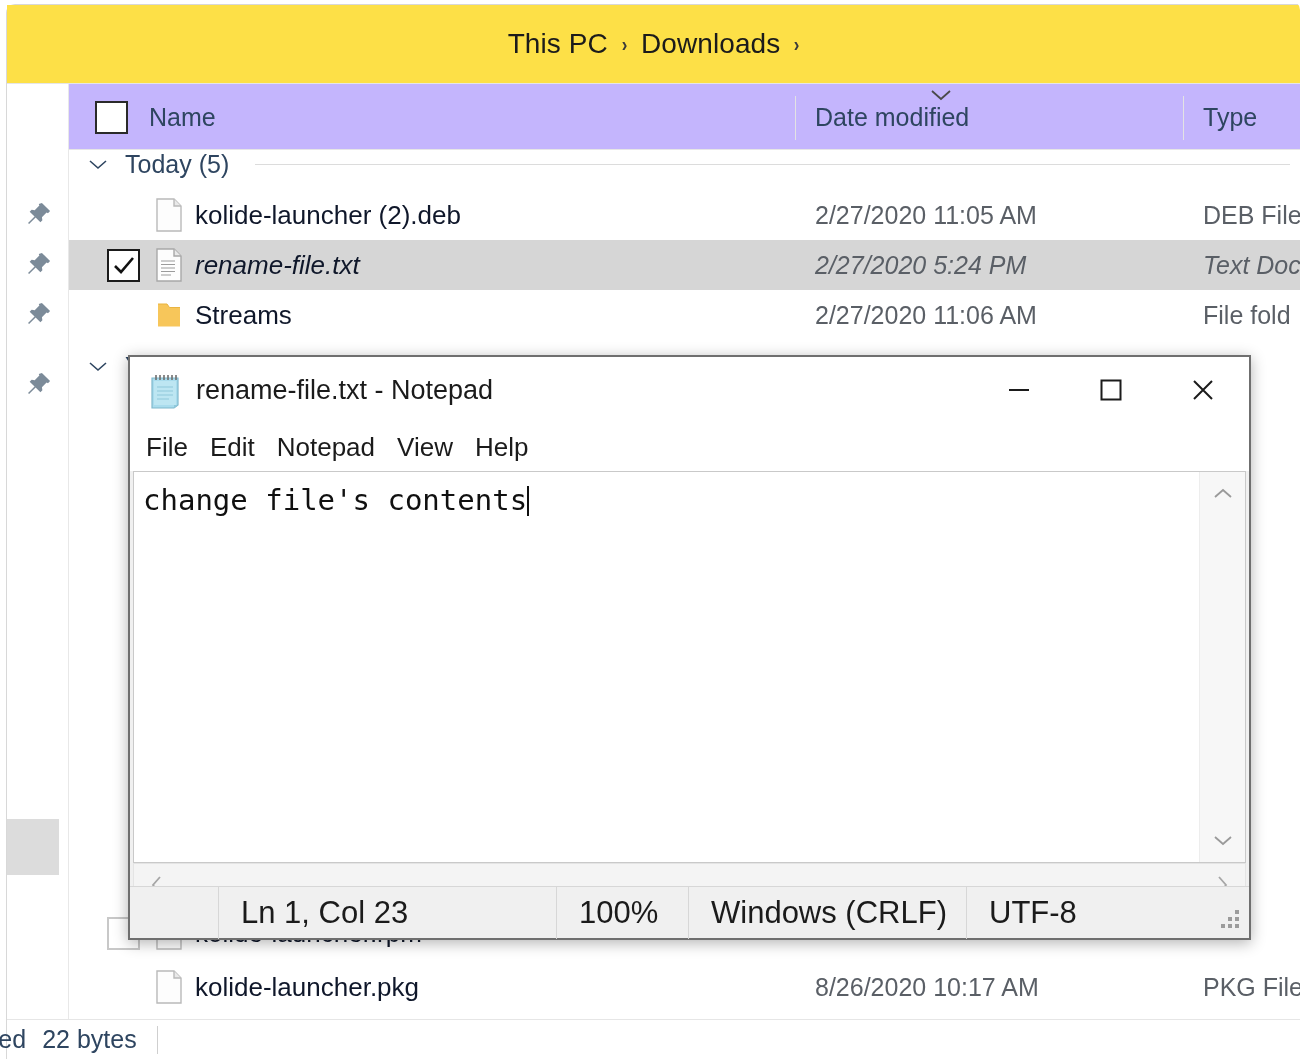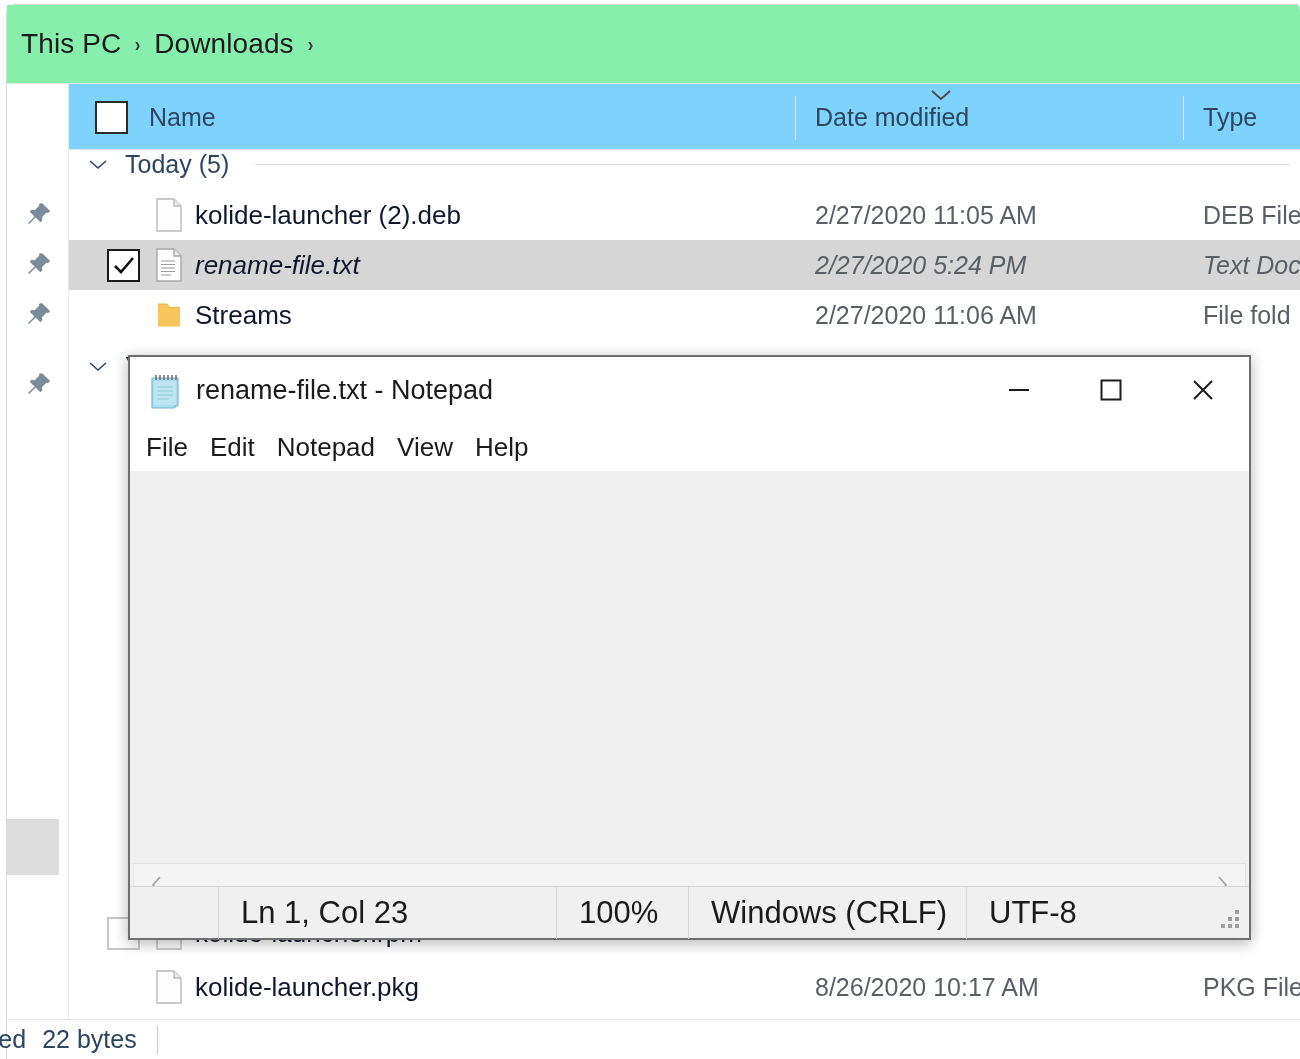--- a/index.html
+++ b/index.html
@@ -34,21 +34,22 @@
     border-top: 1px solid #d8d8d8;
   }
 
   
   #breadcrumb {
     position: absolute;
     left: 0; top: 0;
     right: 0; height: 78px;
     display: flex; align-items: center;
     padding-left: 14px;
-    background: #86efac;
+    background: #fde047;
+    justify-content: center;
   }
   .crumb {
     font-size: 28px;
     color: #1b1b1b;
     letter-spacing: 0.1px;
   }
   .crumb-sep {
     font-size: 21px;
     color: #3a3a3a;
     margin: 0 13px;
@@ -81,21 +82,21 @@
     left: 0; top: 735px;
     width: 52px; height: 56px;
     background: #dcdcdc;
   }
 
   
   #colheaders {
     position: absolute;
     left: 62px; right: 0; top: 79px;
     height: 66px;
-    background: #7dd3fc;
+    background: #c4b5fd;
     border-bottom: 1px solid #e6e6e6;
   }
   .col-head {
     position: absolute;
     top: 0; height: 66px;
     display: flex; align-items: center;
     font-size: 25px;
     color: #2e4560;
   }
   .col-sep {
@@ -560,20 +561,36 @@
     </div>
 
     <div id="np-menubar">
       <span class="np-menu">File</span>
       <span class="np-menu">Edit</span>
       <span class="np-menu">Notepad</span>
       <span class="np-menu">View</span>
       <span class="np-menu">Help</span>
     </div>
 
+    <div id="np-editor-wrap">
+      <div id="np-text"><span>change file's contents</span><span id="np-caret"></span></div>
+
+      <div id="np-vscroll">
+        <span class="scroll-arrow" id="np-vs-up">
+          <svg width="22" height="14" viewBox="0 0 22 14" fill="none" stroke="currentColor" stroke-width="1.8">
+              <path d="M3 10 L11 3 L19 10"></path>
+            </svg>
+        </span>
+        <span class="scroll-arrow" id="np-vs-down">
+          <svg width="22" height="14" viewBox="0 0 22 14" fill="none" stroke="currentColor" stroke-width="1.8">
+              <path d="M3 4 L11 11 L19 4"></path>
+            </svg>
+        </span>
+      </div>
+    </div>
 
     <div id="np-hscroll">
       <span class="hscroll-arrow" id="np-hs-left">
         <svg width="14" height="22" viewBox="0 0 14 22" fill="none" stroke="currentColor" stroke-width="1.8">
             <path d="M10 3 L3 11 L10 19"></path>
           </svg>
       </span>
       <span id="np-hs-track"></span>
       <span class="hscroll-arrow" id="np-hs-right">
         <svg width="14" height="22" viewBox="0 0 14 22" fill="none" stroke="currentColor" stroke-width="1.8">

